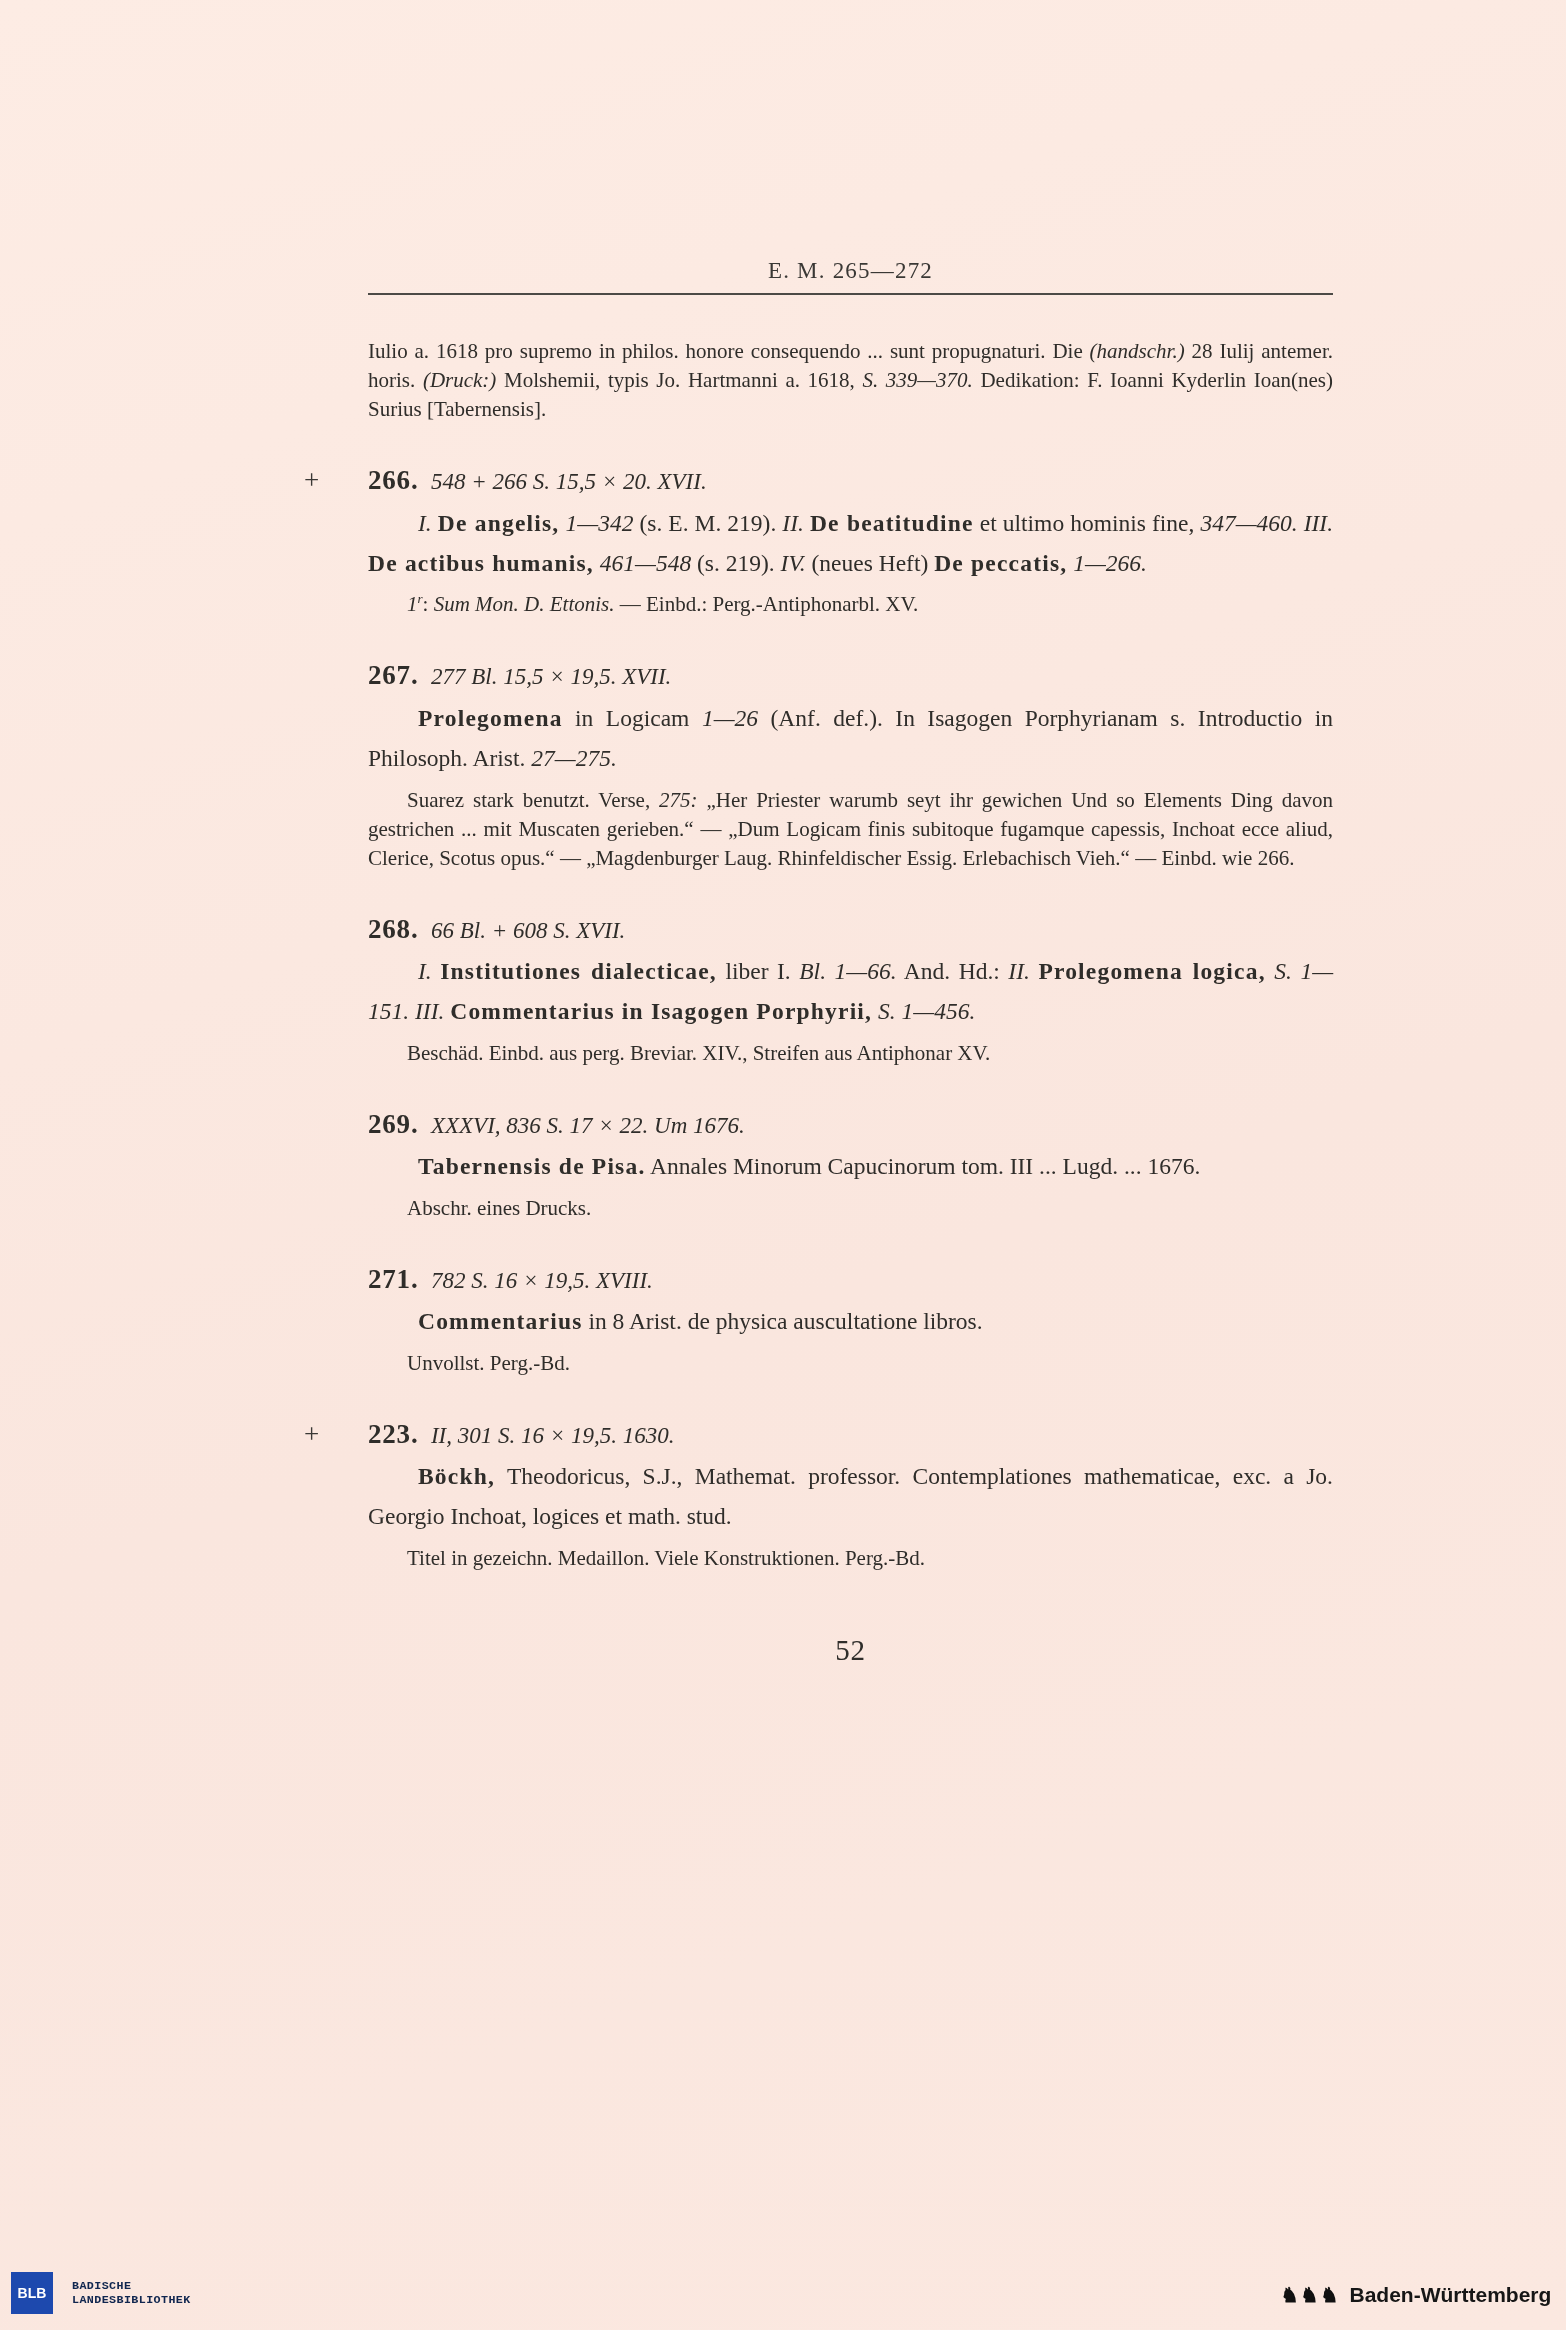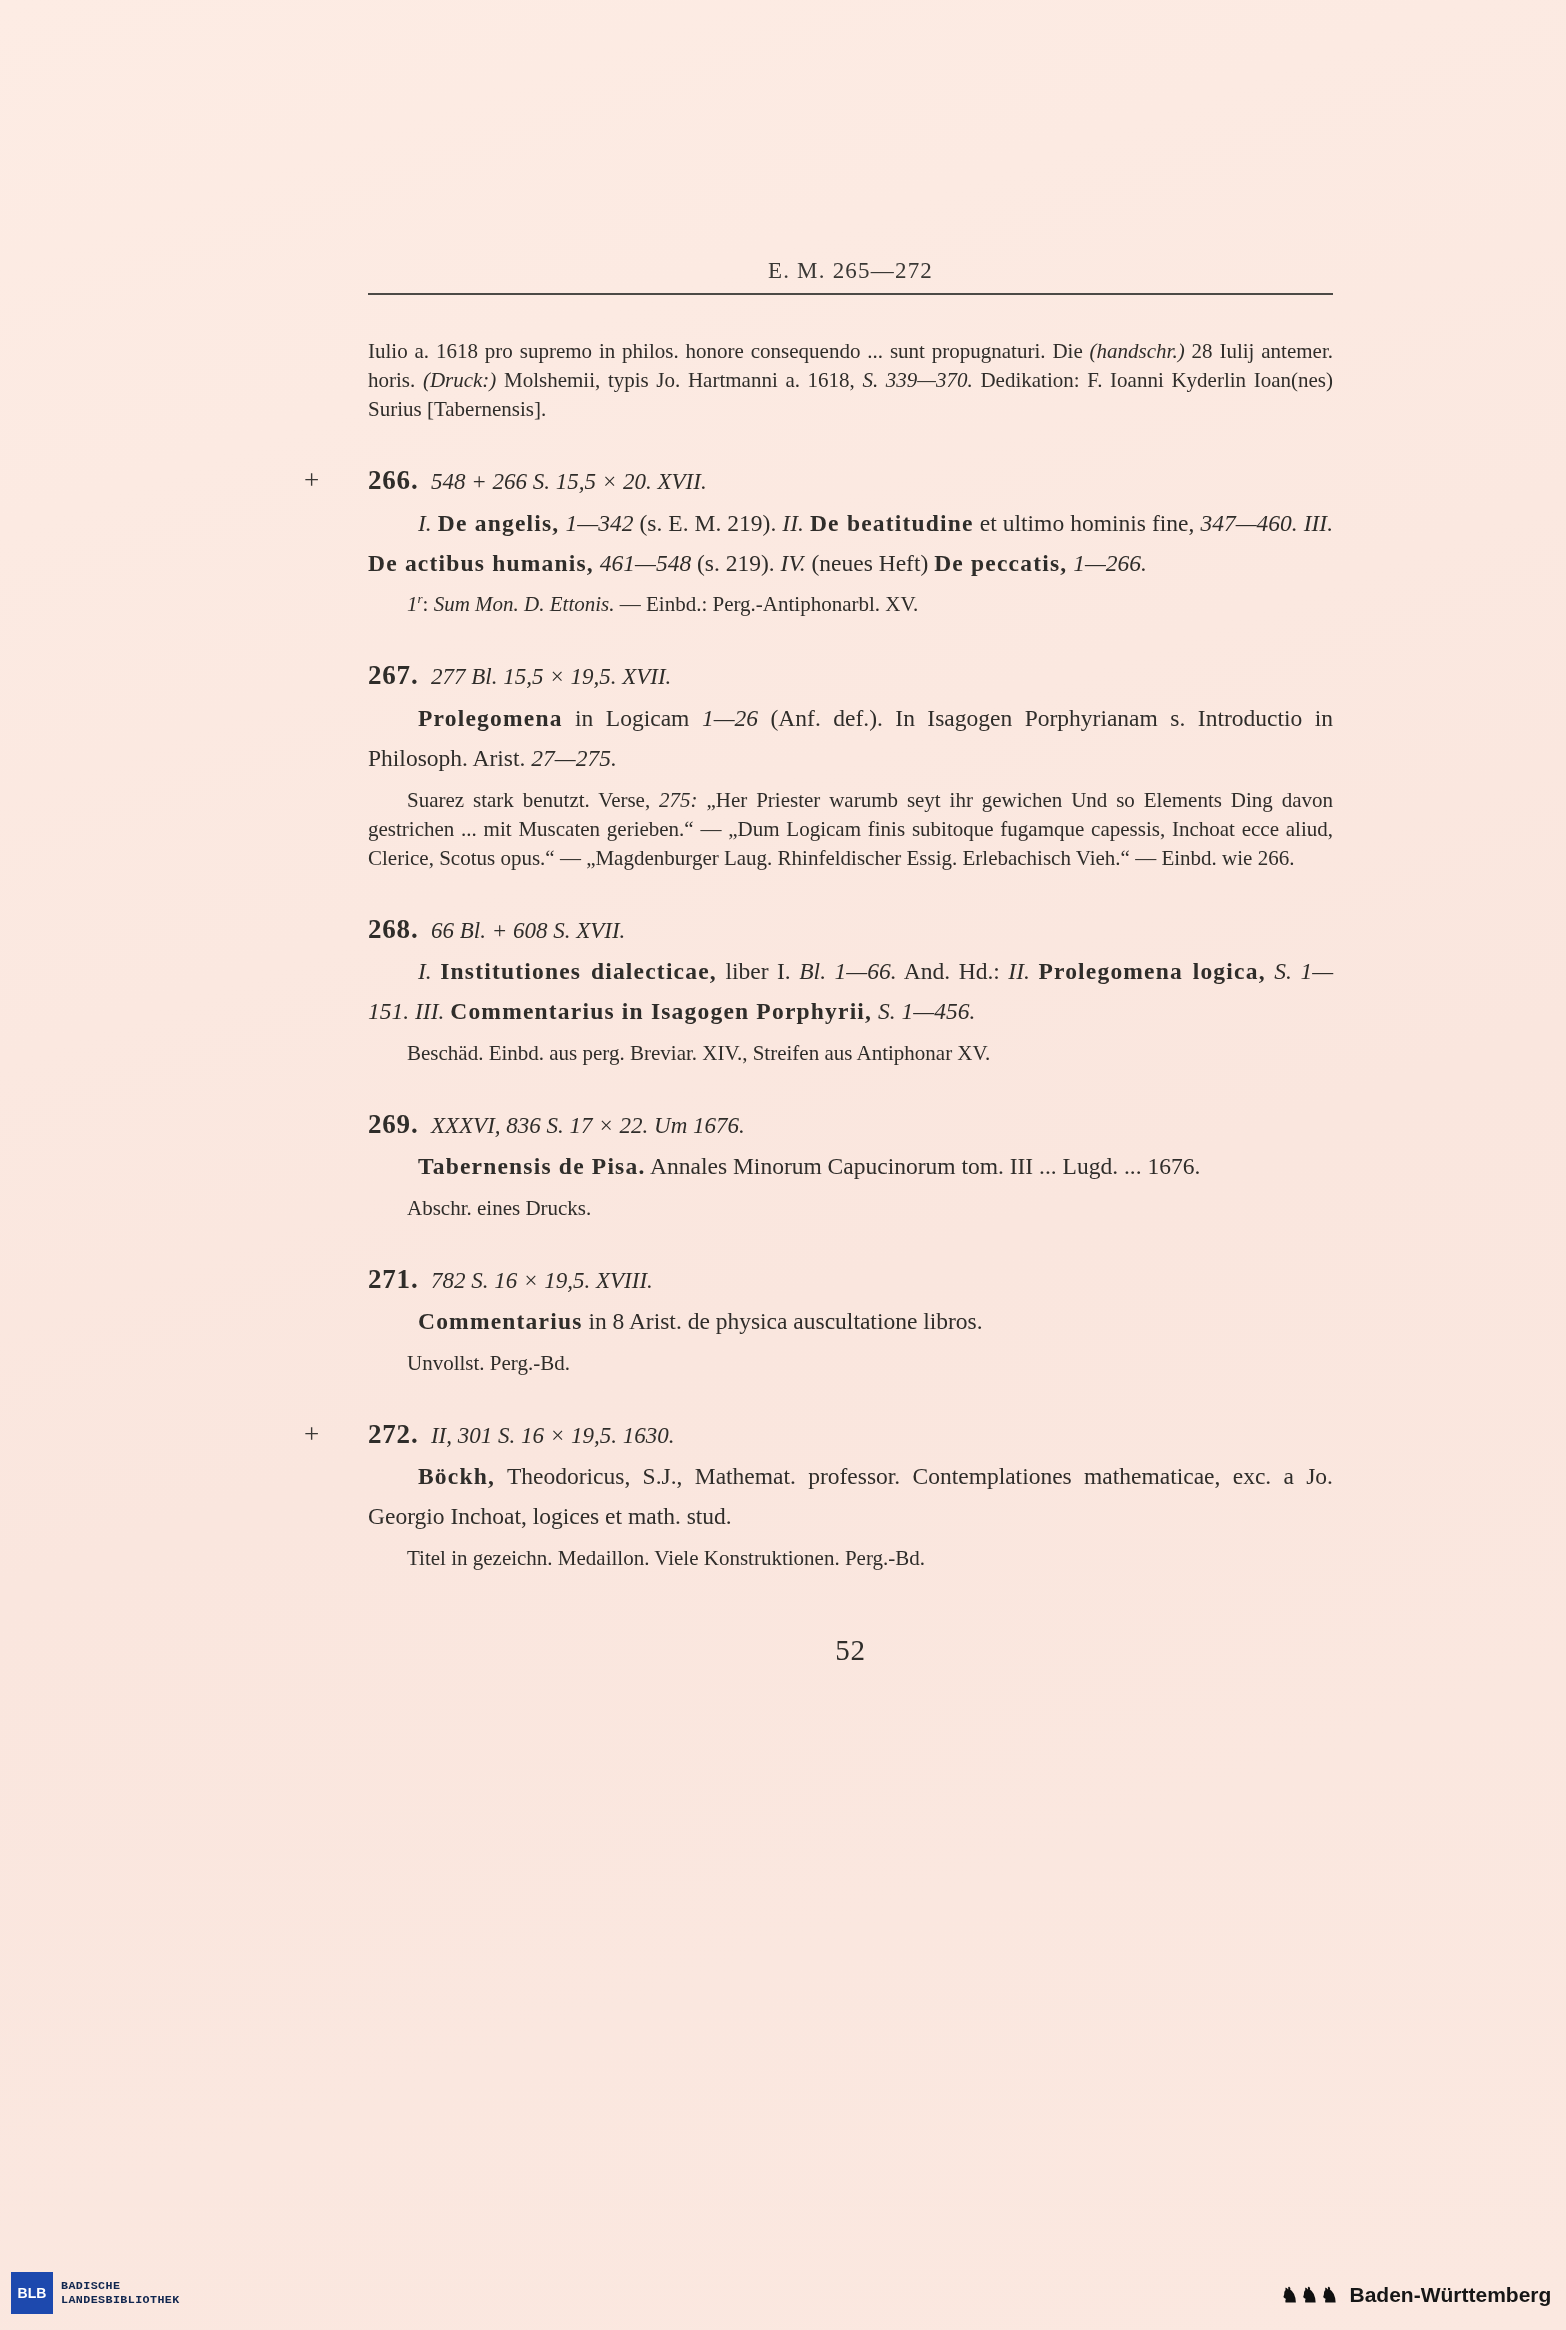--- a/index.html
+++ b/index.html
@@ -21,21 +21,21 @@
   .entry{position:relative;}
   .headline{position:relative;margin-top:41px;margin-bottom:6.3px;font-size:23px;}
   .num{font-weight:bold;font-size:27px;letter-spacing:0.8px;}
   .collation{font-style:italic;font-size:23px;margin-left:12.5px;}
   .marker{position:absolute;left:-64px;top:0px;font-size:27px;color:#3a3835;}
   .run-n{}
   .run-i{font-style:italic;}
   .run-b{font-weight:bold;letter-spacing:1.2px;}
   sup.run-sup{font-style:italic;font-size:0.62em;line-height:0;}
   .pagenum{text-align:center;font-size:29px;margin-top:61px;letter-spacing:0.8px;}
-  .footer-left{position:absolute;left:11px;bottom:15.7px;display:flex;align-items:center;gap:8px;}
+  .footer-left{position:absolute;left:11px;bottom:15.7px;display:flex;align-items:center;gap:19px;}
   .blb-box{
     width:42px;height:42px;background:#1d49ae;color:#ffffff;
     font-family:"Liberation Sans", sans-serif;font-weight:bold;font-size:14px;
     display:flex;align-items:center;justify-content:center;flex:0 0 auto;
   }
   .blb-text{
     font-family:Liberation Mono, monospace;font-weight:bold;font-size:11.7px;
     line-height:14px;color:#10264f;letter-spacing:0.4px;
   }
   .footer-right{
@@ -78,21 +78,21 @@
           <div class="headline"><span class="num">269.</span><span class="collation">XXXVI, 836 S. 17 × 22. Um 1676.</span></div>
           <p class="para body-p"><span class="run-b">Tabernensis de Pisa.</span><span class="run-n">  Annales Minorum Capucinorum tom. III ... Lugd. ... 1676.</span></p>
           <p class="para small-p"><span class="run-n">Abschr. eines Drucks.</span></p>
         </div>
         <div class="entry">
           <div class="headline"><span class="num">271.</span><span class="collation">782 S. 16 × 19,5. XVIII.</span></div>
           <p class="para body-p"><span class="run-b">Commentarius</span><span class="run-n"> in 8 Arist. de physica auscultatione libros.</span></p>
           <p class="para small-p"><span class="run-n">Unvollst.  Perg.-Bd.</span></p>
         </div>
         <div class="entry">
-          <div class="headline"><span class="marker">+</span><span class="num">272.</span><span class="collation">II, 301 S. 16 × 19,5. 1630.</span></div>
+          <div class="headline"><span class="marker">+</span><span class="num">223.</span><span class="collation">II, 301 S. 16 × 19,5. 1630.</span></div>
           <p class="para body-p"><span class="run-b">Böckh,</span><span class="run-n"> Theodoricus, S.J., Mathemat. professor.  Contemplationes mathematicae, exc. a Jo. Georgio Inchoat, logices et math. stud.</span></p>
           <p class="para small-p"><span class="run-n">Titel in gezeichn. Medaillon.  Viele Konstruktionen.  Perg.-Bd.</span></p>
         </div>
       </div>
 
     <div class="pagenum">52</div>
 
   </div>
 
   <div class="footer-left">

